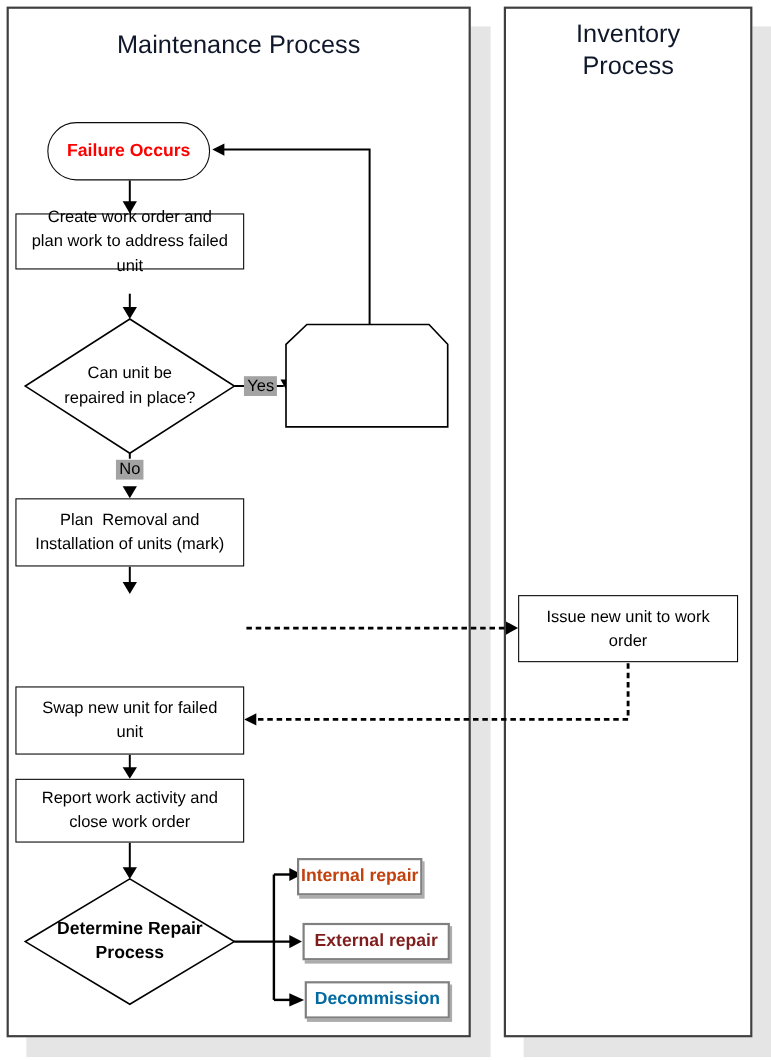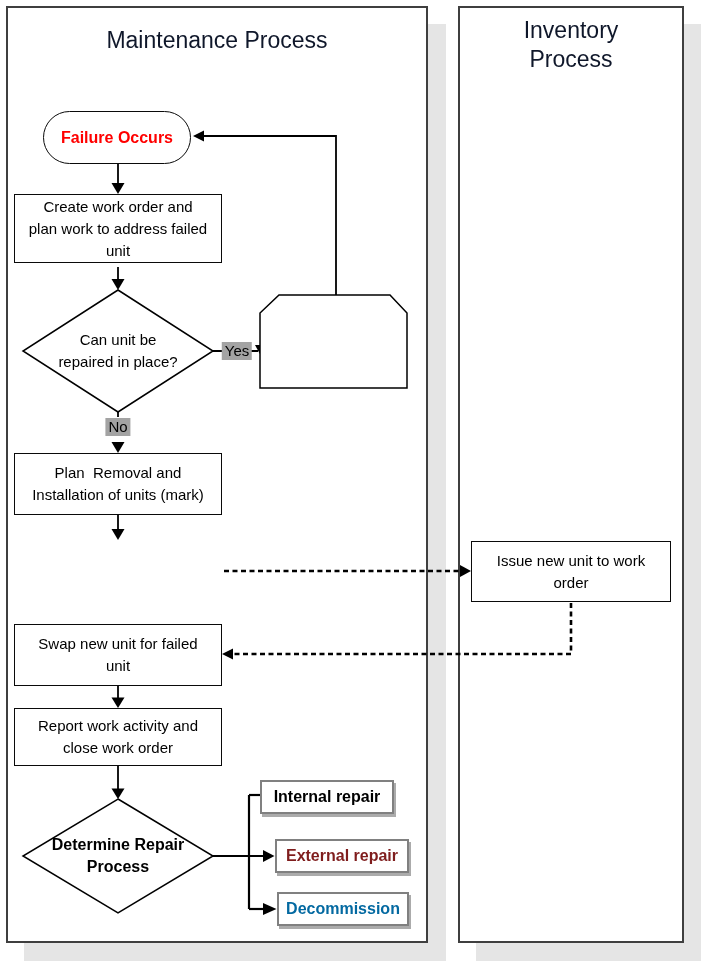--- a/index.html
+++ b/index.html
@@ -24,31 +24,31 @@
     position:absolute;box-sizing:border-box;background:#fff;
     border:1.5px solid #0a0a0a;display:flex;align-items:center;justify-content:center;
     text-align:center;font-size:15px;line-height:22px;white-space:pre-wrap;
   }
   .shape-label{
     position:absolute;display:flex;align-items:center;justify-content:center;
     text-align:center;font-size:15px;line-height:22px;white-space:pre-wrap;background:transparent;
   }
   #node-failure{left:43px;top:111px;width:148px;height:53px;border-radius:27px;
     font-weight:bold;color:#ff0000;font-size:16px;}
-  #node-create{left:14px;top:194px;width:208px;height:69px;}
+  #node-create{left:14px;top:194px;width:208px;height:51px;}
   #node-plan{left:14px;top:453px;width:208px;height:62px;}
   #node-approve{left:14px;top:540px;width:208px;height:61px;}
   #node-swap{left:14px;top:624px;width:208px;height:62px;}
   #node-report{left:14px;top:708px;width:208px;height:58px;}
   #node-issue{left:471px;top:541px;width:200px;height:61px;}
   .result-node{
     border:2px solid #808080;box-shadow:2px 3px 0 #ababab;
     font-weight:bold;font-size:16px;
   }
-  #node-internal{left:260px;top:780px;width:134px;height:34px;color:#000000;}
+  #node-internal{left:270px;top:780px;width:114px;height:34px;color:#c2410c;}
   #node-external{left:275px;top:839px;width:134px;height:34px;color:#7f1d1d;}
   #node-decommission{left:277px;top:892px;width:132px;height:34px;color:#0369a1;}
   #label-decision1{left:38px;top:325px;width:160px;height:52px;}
   #label-decision2{left:38px;top:830px;width:160px;height:52px;font-weight:bold;font-size:16px;}
   #label-perform{left:262px;top:302px;width:143px;height:82px;}
   .edge-label{
     position:absolute;background:#a3a3a3;font-size:15px;line-height:18px;
     padding:0 3px;transform:translate(-50%,-50%);
   }
   #label-yes{left:237px;top:351px;}

